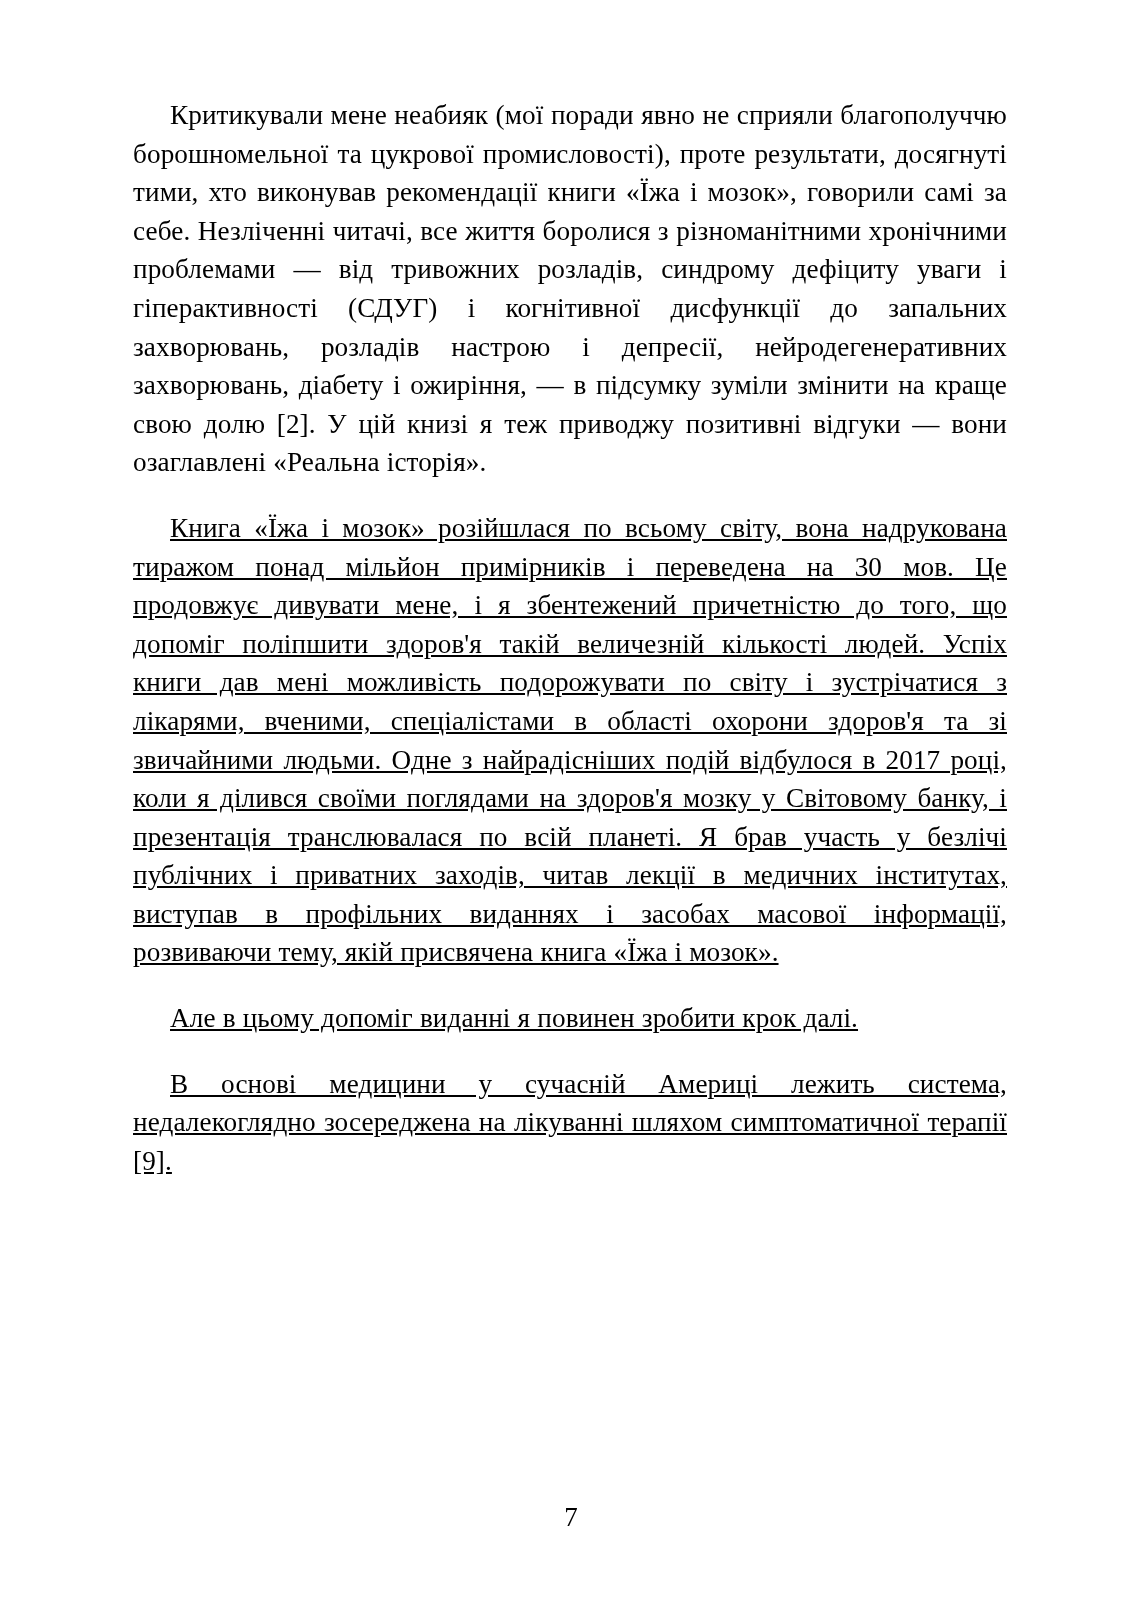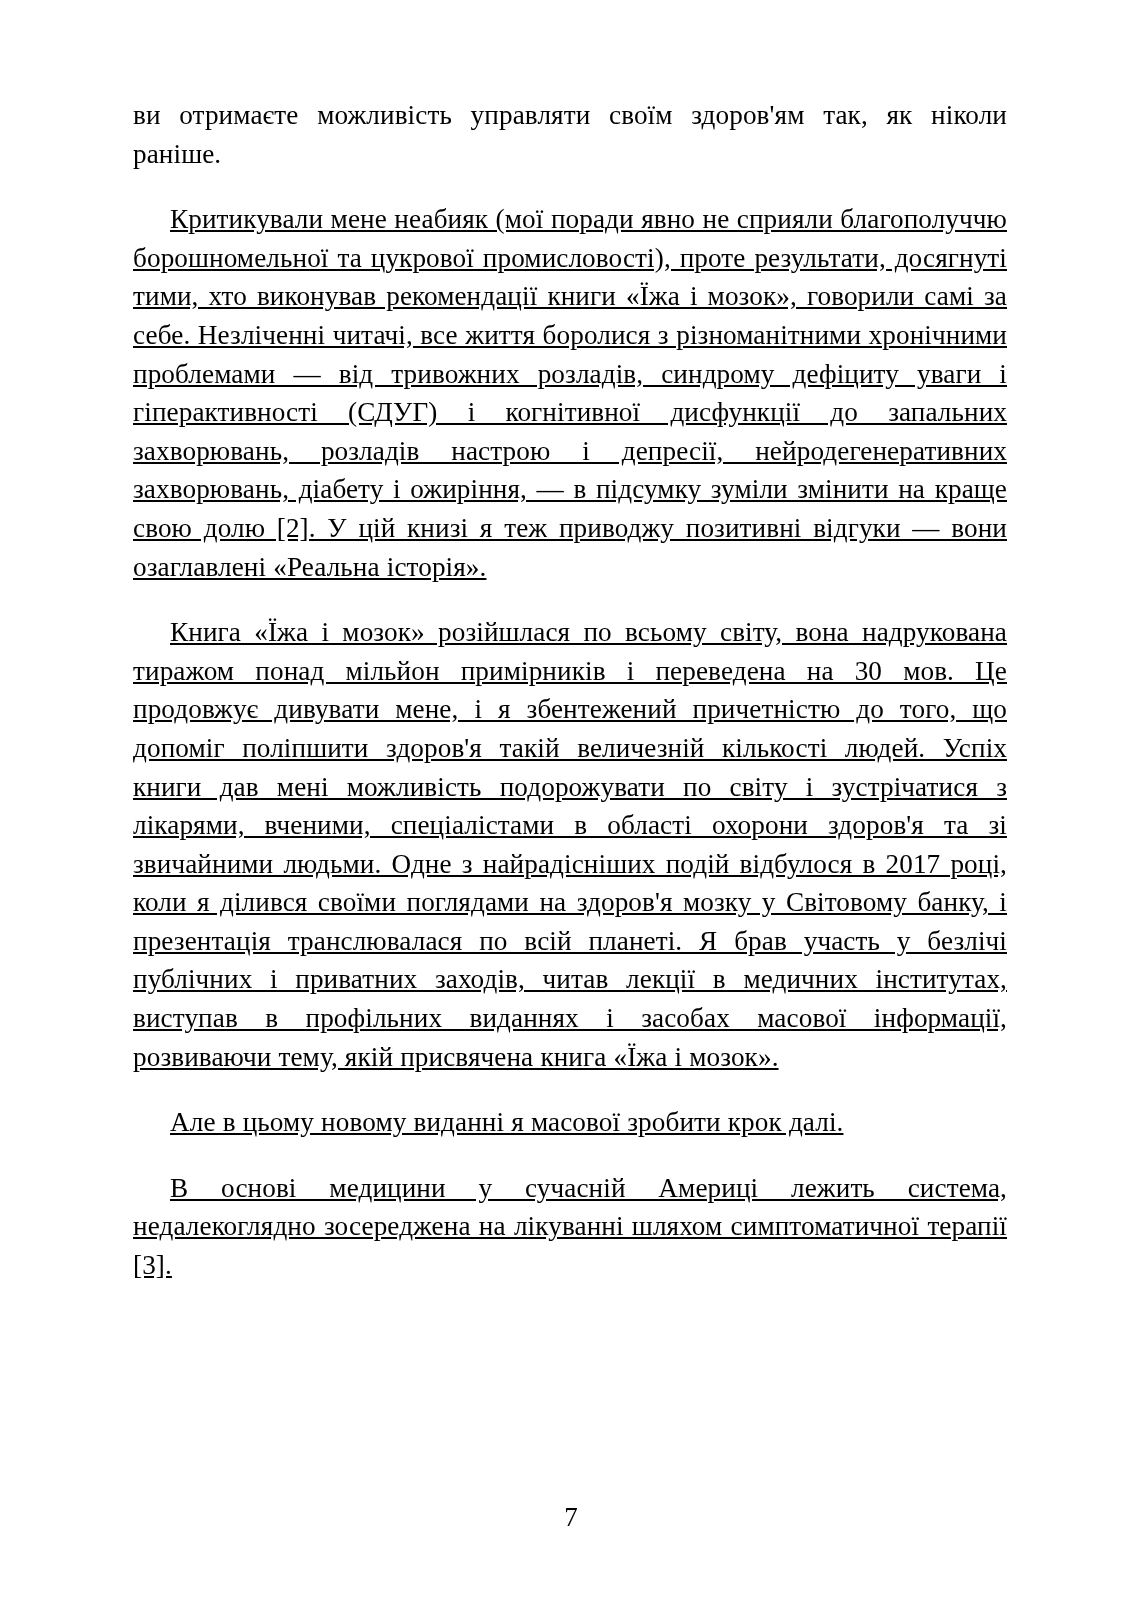--- a/index.html
+++ b/index.html
@@ -65,27 +65,26 @@
     color: #000000;
   }
 </style>
 </head>
 <body>
 
 <div class="page">
 
   <div class="text-block">
 
-    <p class="para no-indent short">ви отримаєте можливість управляти своїм здоров'ям так, як ніколи раніше.</p>
 
     <p class="para short">Критикували мене неабияк (мої поради явно не сприяли благополуччю борошномельної та цукрової промисловості), проте результати, досягнуті тими, хто виконував рекомендації книги «Їжа і мозок», говорили самі за себе. Незліченні читачі, все життя боролися з різноманітними хронічними проблемами — від тривожних розладів, синдрому дефіциту уваги і гіперактивності (СДУГ) і когнітивної дисфункції до запальних захворювань, розладів настрою і депресії, нейродегенеративних захворювань, діабету і ожиріння, — в підсумку зуміли змінити на краще свою долю [2]. У цій книзі я теж приводжу позитивні відгуки — вони озаглавлені «Реальна історія».</p>
 
     <p class="para short">Книга «Їжа і мозок» розійшлася по всьому світу, вона надрукована тиражом понад мільйон примірників і переведена на 30 мов. Це продовжує дивувати мене, і я збентежений причетністю до того, що допоміг поліпшити здоров'я такій величезній кількості людей. Успіх книги дав мені можливість подорожувати по світу і зустрічатися з лікарями, вченими, спеціалістами в області охорони здоров'я та зі звичайними людьми. Одне з найрадісніших подій відбулося в 2017 році, коли я ділився своїми поглядами на здоров'я мозку у Світовому банку, і презентація транслювалася по всій планеті. Я брав участь у безлічі публічних і приватних заходів, читав лекції в медичних інститутах, виступав в профільних виданнях і засобах масової інформації, розвиваючи тему, якій присвячена книга «Їжа і мозок».</p>
 
-    <p class="para short">Але в цьому новому виданні я масової зробити крок далі.</p>
+    <p class="para short">Але в цьому допоміг виданні я повинен зробити крок далі.</p>
 
-    <p class="para short">В основі медицини у сучасній Америці лежить система, недалекоглядно зосереджена на лікуванні шляхом симптоматичної терапії [3].</p>
+    <p class="para short">В основі медицини у сучасній Америці лежить система, недалекоглядно зосереджена на лікуванні шляхом симптоматичної терапії [9].</p>
 
   </div>
 
   <div class="page-number">7</div>
 
 </div>
 
 </body></html>

